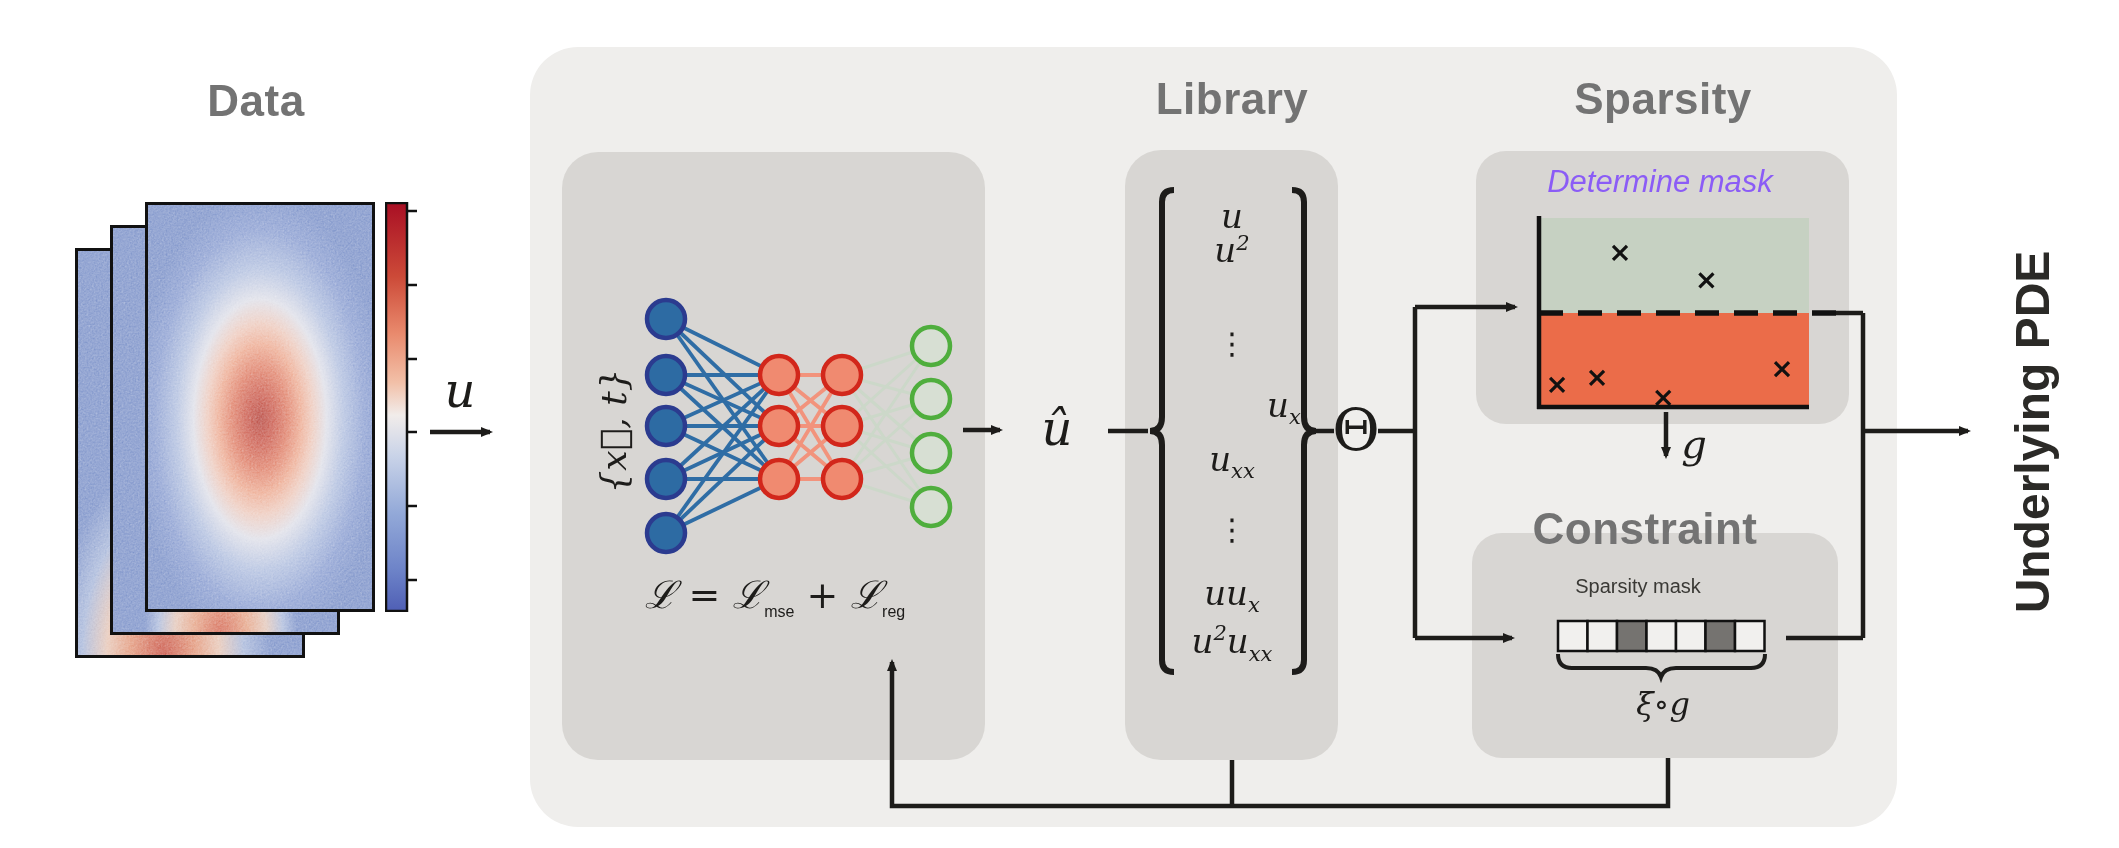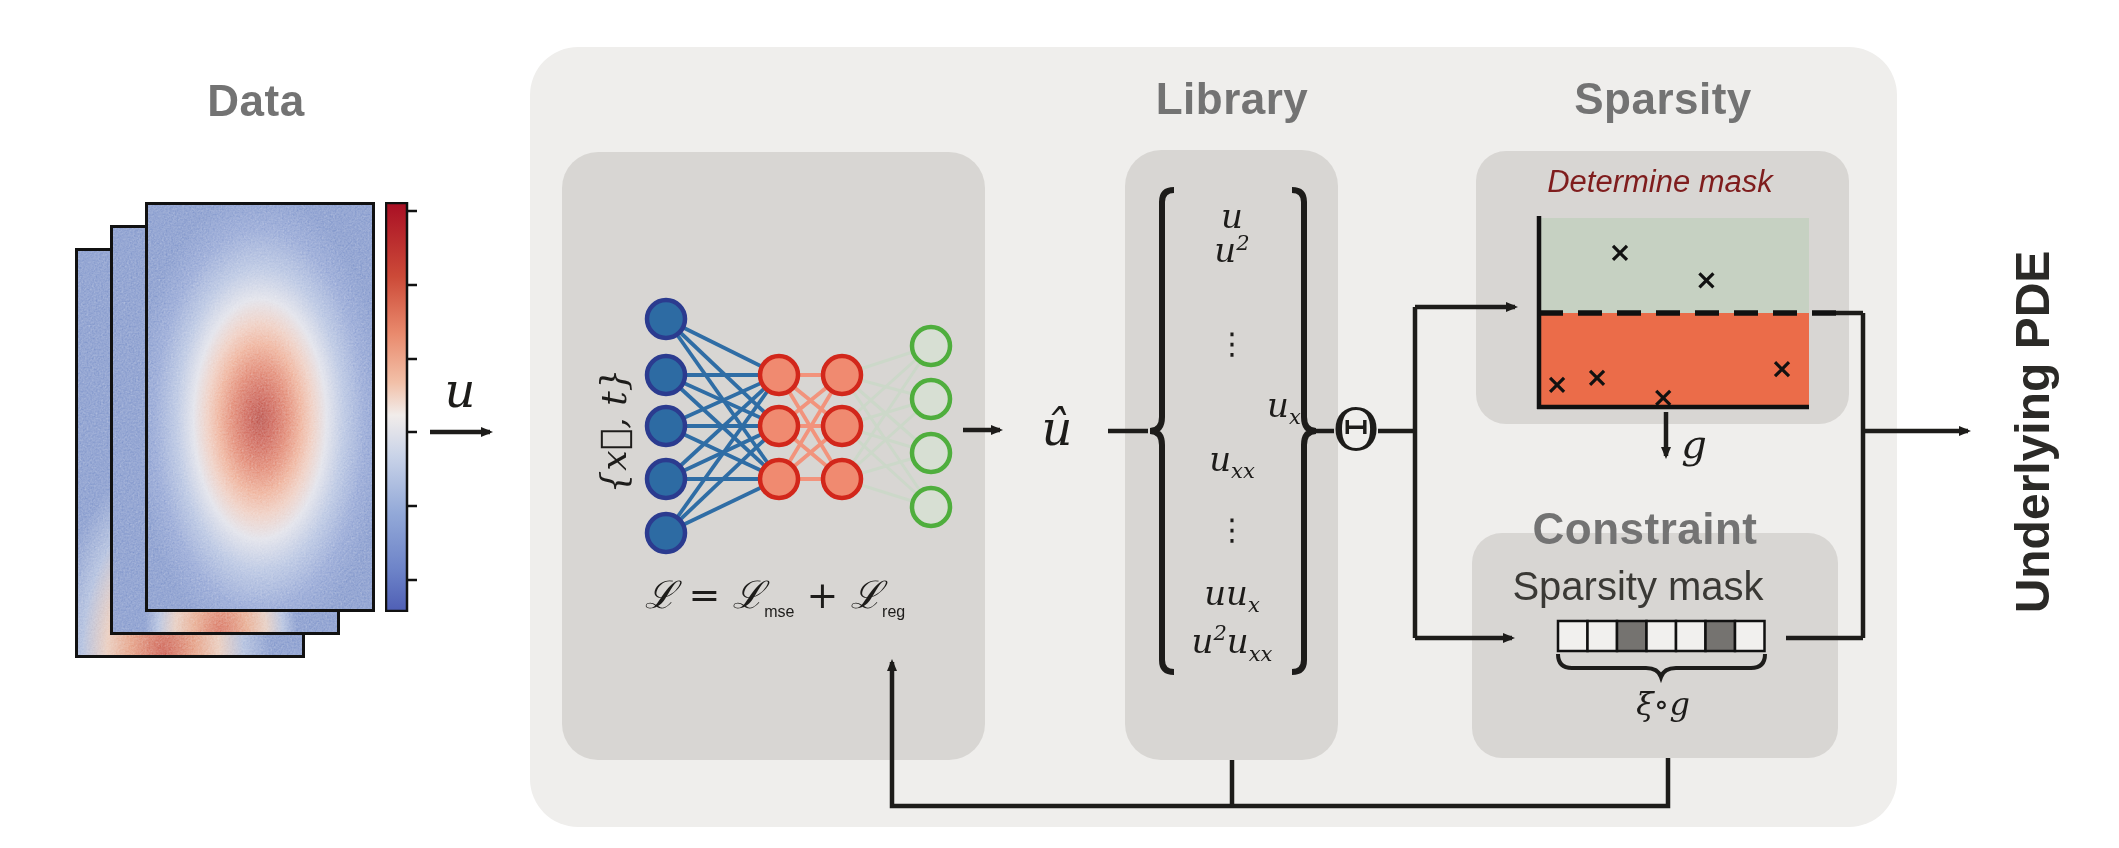--- a/index.html
+++ b/index.html
@@ -237,22 +237,22 @@
   <div class="title htext" style="left:1645px;top:475px;transform:translateX(-50%);margin-top:29px;">Constraint</div>
 
   <div class="rot htext" style="left:2032px;top:432px;font-size:48px;font-weight:600;color:#2b2a27;">Underlying PDE</div>
 
   <div class="lbl math htext" style="left:460px;top:390px;font-size:48px;">u</div>
   <div class="lbl math htext" style="left:1057px;top:428px;font-size:48px;">û</div>
   <div class="rot math htext" style="left:613px;top:431px;font-size:36px;">{x⃗, t}</div>
   <div class="lbl math htext" style="left:1694px;top:444px;font-size:40px;">g</div>
   <div class="lbl math htext" style="left:1663px;top:704px;font-size:32px;">ξ∘g</div>
 
-  <div class="lbl htext" style="left:1660px;top:182px;font-size:31px;font-style:italic;color:#7f1d1d;">Determine mask</div>
-  <div class="lbl htext" style="left:1638px;top:586px;font-size:40px;color:#3a3935;">Sparsity mask</div>
+  <div class="lbl htext" style="left:1660px;top:182px;font-size:31px;font-style:italic;color:#8b5cf6;">Determine mask</div>
+  <div class="lbl htext" style="left:1638px;top:586px;font-size:20px;color:#3a3935;">Sparsity mask</div>
 
   <div class="lbl math htext" style="left:775px;top:594px;font-size:38px;">
     <span>ℒ</span>
     <span>=</span>
     <span>ℒ</span><sub class="subsans">mse</sub>
     <span>+</span>
     <span>ℒ</span><sub class="subsans">reg</sub>
   </div>
 
   <div id="library-terms">

